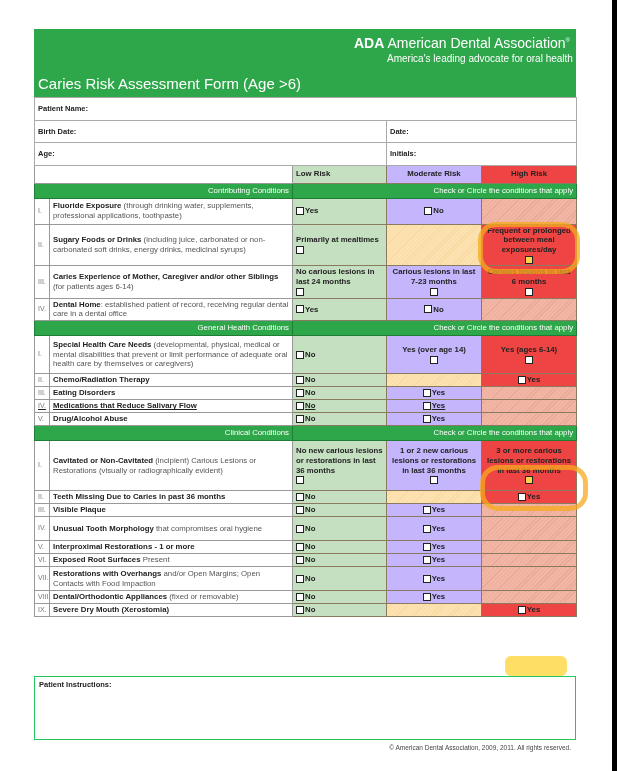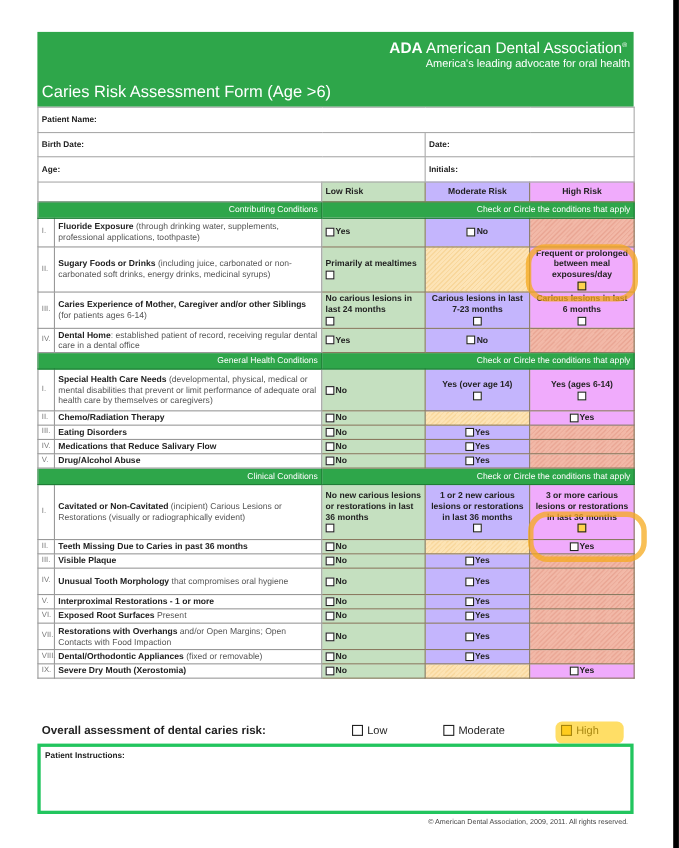--- a/index.html
+++ b/index.html
@@ -11,32 +11,32 @@
 .brand b{font-weight:700;font-size:14px}
 .brand .reg{font-size:6px;vertical-align:super}
 .tagline{position:absolute;left:353px;top:24px;font-size:10px;white-space:nowrap}
 .title{position:absolute;left:4px;top:46px;font-size:15px;white-space:nowrap}
 table{position:absolute;left:34px;top:97px;width:542px;border-collapse:collapse;table-layout:fixed;font-size:7.8px}
 td{border:1px solid #999;padding:1px 3px;vertical-align:middle;line-height:1.25}
 .info td{height:22.5px;font-weight:700;font-size:7.5px;border-color:#aaa}
 .rn{width:15px;color:#777;font-size:7px;text-align:left;padding-left:3px}
 .low{background:#c5e0c0;font-weight:700;border-color:#8a7a60}
 .mod{background:#c4b5fd;text-align:center;font-weight:700;border-color:#8a7a60}
-.high{background:#f0abfc;text-align:center;font-weight:700;border-color:#8a7a60}
+.high{background:#ef4444;text-align:center;font-weight:700;border-color:#8a7a60}
 .hatch-m{background:repeating-linear-gradient(135deg,#fde4b6 0,#fde4b6 2px,#f8d69a 2px,#f8d69a 3px)}
 .hatch-h{background:repeating-linear-gradient(135deg,#f2b9a8 0,#f2b9a8 2px,#e9a593 2px,#e9a593 3px)}
 .sec td{background:#2ea64a;color:#fff;text-align:right;font-size:7.8px;height:15px;border-color:#1f7d36}
 .cb{display:inline-block;width:8px;height:8px;border:1.2px solid #222;background:#fff;vertical-align:middle;margin-right:1px}
 .cb.hl{background:#ffd34d}
 .desc b{font-weight:700}
 .desc .n{color:#555}
 .overall{position:absolute;left:38px;top:658px;width:540px;height:16px;font-size:10.5px;font-weight:700}
 .overall .opt{position:absolute;top:1px;font-weight:400;font-size:10px;white-space:nowrap}
 .overall .opt .cb{width:10px;height:10px}
-.instr{position:absolute;left:34px;top:676px;width:542px;height:64px;border:3px solid #22c55e;font-size:7.5px;font-weight:700;padding:3px 4px}
+.instr{position:absolute;left:34px;top:676px;width:542px;height:64px;border:1px solid #22c55e;font-size:7.5px;font-weight:700;padding:3px 4px}
 .copy{position:absolute;right:41px;top:744px;font-size:6.5px;color:#444}
 .marker{position:absolute;border:5px solid rgba(245,170,30,.75);border-radius:18px;pointer-events:none}
 .mark-hl{position:absolute;background:rgba(255,200,0,.6);border-radius:6px;pointer-events:none}
 </style>
 </head>
 <body>
 
 <div class="page">
   <div class="header">
     <div class="brand"><b>ADA</b> <span>American Dental Association</span><span class="reg">®</span></div>
@@ -120,21 +120,21 @@
           <td class="mod hatch-m"></td>
           <td class="high"><span class="cb"></span><span>Yes</span></td>
         </tr>
         <tr style="height: 13px;">
           <td class="rn">III.</td>
           <td class="desc"><b>Eating Disorders</b><span class="n"></span></td>
           <td class="low"><span class="cb"></span><span>No</span></td>
           <td class="mod"><span class="cb"></span><span>Yes</span></td>
           <td class="high hatch-h"></td>
         </tr>
-        <tr style="height: 13px;">
+        <tr style="height: 13px; text-decoration: underline;">
           <td class="rn">IV.</td>
           <td class="desc"><b>Medications that Reduce Salivary Flow</b><span class="n"></span></td>
           <td class="low"><span class="cb"></span><span>No</span></td>
           <td class="mod"><span class="cb"></span><span>Yes</span></td>
           <td class="high hatch-h"></td>
         </tr>
         <tr style="height: 13px;">
           <td class="rn">V.</td>
           <td class="desc"><b>Drug/Alcohol Abuse</b><span class="n"></span></td>
           <td class="low"><span class="cb"></span><span>No</span></td>
@@ -204,26 +204,20 @@
         <tr style="height: 13px;">
           <td class="rn">IX.</td>
           <td class="desc"><b>Severe Dry Mouth (Xerostomia)</b><span class="n"></span></td>
           <td class="low"><span class="cb"></span><span>No</span></td>
           <td class="mod hatch-m"></td>
           <td class="high"><span class="cb"></span><span>Yes</span></td>
         </tr>
       </tbody>
   </table>
 
-  <div class="overall">
-    <span>Overall assessment of dental caries risk:</span>
-    <span class="opt" style="left:282px"><span class="cb"></span> <span>Low</span></span>
-    <span class="opt" style="left:365px"><span class="cb"></span> <span>Moderate</span></span>
-    <span class="opt" style="left:472px"><span class="cb hl"></span> <span>High</span></span>
-  </div>
   <div class="mark-hl" style="left:505px;top:656px;width:62px;height:20px"></div>
 
   <div class="instr"><span>Patient Instructions:</span></div>
   <div class="copy">© American Dental Association, 2009, 2011. All rights reserved.</div>
 
   <div class="marker" style="left:478px;top:222px;width:102px;height:52px"></div>
   <div class="marker" style="left:480px;top:465px;width:108px;height:46px"></div>
 </div>
 
 </body></html>

